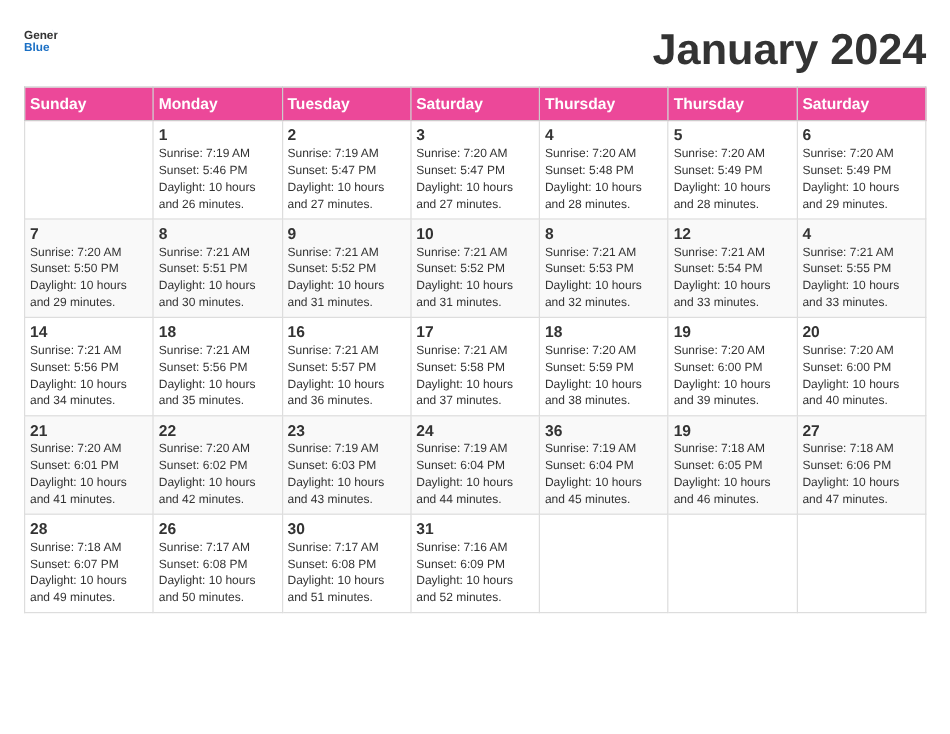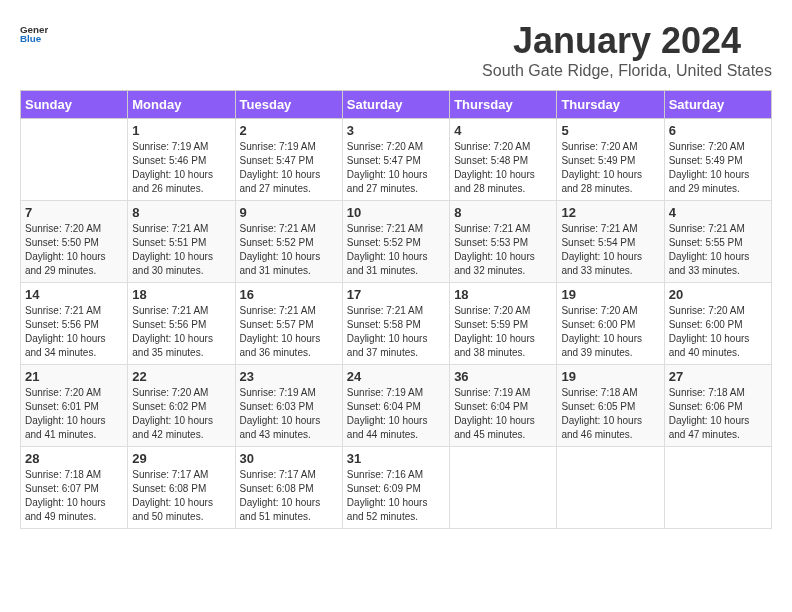--- a/index.html
+++ b/index.html
@@ -25,33 +25,32 @@
       width: 28px;
       height: 28px;
     }
     .title-area {
       text-align: right;
     }
     .main-title {
       font-size: 36px;
       font-weight: bold;
       color: #333;
-      text-align: center;
     }
     .subtitle {
       font-size: 16px;
       color: #555;
     }
     table {
       width: 100%;
       border-collapse: collapse;
       table-layout: fixed;
     }
     thead tr th {
-      background-color: #8b5cf6;
+      background-color: #ec4899;
       color: #fff;
       font-size: 13px;
       font-weight: bold;
       padding: 6px 4px;
       text-align: left;
       border: 1px solid #ccc;
     }
     tbody tr td {
       vertical-align: top;
       padding: 4px 4px;
@@ -85,21 +84,20 @@
 <div class="header-area">
   <div class="logo">
     <svg class="logo-icon" viewBox="0 0 40 40">
       <text x="0" y="18" font-size="14" font-weight="bold" fill="#333">General</text>
       <text x="0" y="32" font-size="14" font-weight="bold" fill="#1a6fc4">Blue</text>
       <polygon points="32,5 40,15 36,10" fill="#1a6fc4"></polygon>
     </svg>
   </div>
   <div class="title-area">
     <div class="main-title">January 2024</div>
-    <div class="subtitle">South Gate Ridge, Florida, United States</div>
   </div>
 </div>
 
 <table>
   <thead>
     <tr>
     <th>Sunday</th>
         <th>Monday</th>
         <th>Tuesday</th>
         <th>Saturday</th>
@@ -225,21 +223,21 @@
           <span class="day-number">27</span>
           <div class="day-info">Sunrise: 7:18 AM<br>Sunset: 6:06 PM<br>Daylight: 10 hours and 47 minutes.</div>
         </td>
       </tr>
       <tr>
         <td>
           <span class="day-number">28</span>
           <div class="day-info">Sunrise: 7:18 AM<br>Sunset: 6:07 PM<br>Daylight: 10 hours and 49 minutes.</div>
         </td>
         <td>
-          <span class="day-number">29</span>
+          <span class="day-number">26</span>
           <div class="day-info">Sunrise: 7:17 AM<br>Sunset: 6:08 PM<br>Daylight: 10 hours and 50 minutes.</div>
         </td>
         <td>
           <span class="day-number">30</span>
           <div class="day-info">Sunrise: 7:17 AM<br>Sunset: 6:08 PM<br>Daylight: 10 hours and 51 minutes.</div>
         </td>
         <td>
           <span class="day-number">31</span>
           <div class="day-info">Sunrise: 7:16 AM<br>Sunset: 6:09 PM<br>Daylight: 10 hours and 52 minutes.</div>
         </td>

